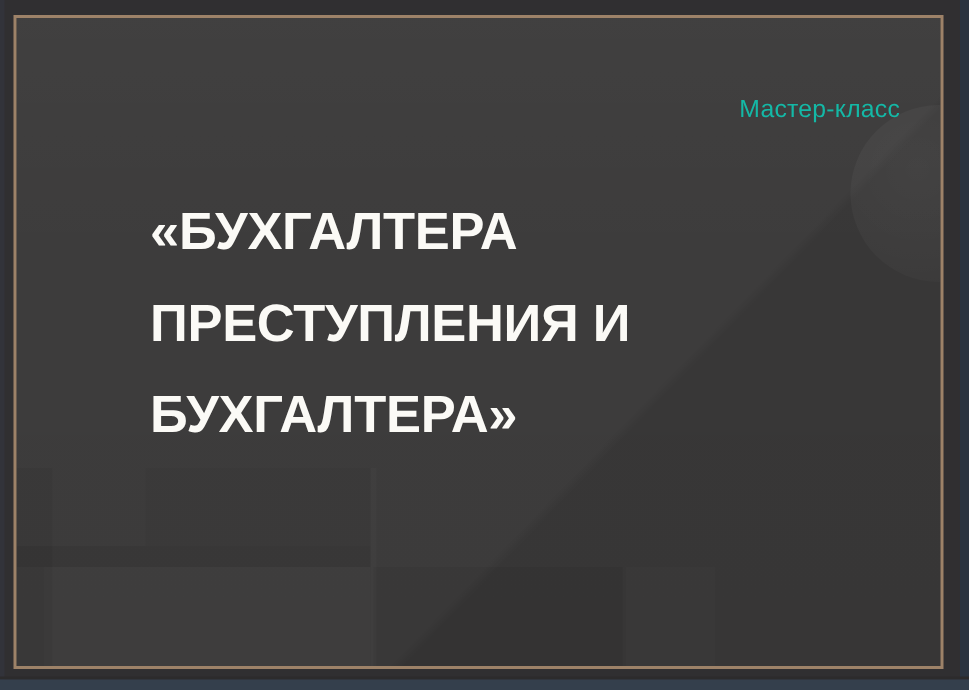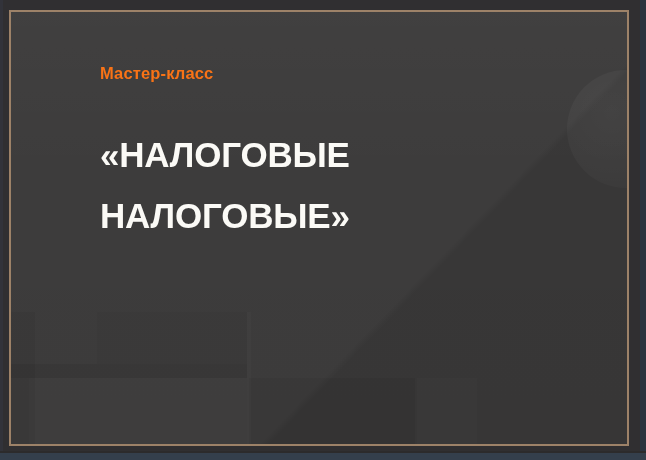--- a/index.html
+++ b/index.html
@@ -96,25 +96,26 @@
 
   
   .content {
     position:absolute;
     left:100px; top:62px;
     width:500px;
   }
 
   .eyebrow {
     font-size:16.5px;
-    font-weight:700;
-    color:#f97316;
+    font-weight:400;
+    color:#14b8a6;
     letter-spacing:0.15px;
     line-height:22px;
     white-space:nowrap;
+    text-align:right;
   }
 
   .title {
     margin-top:40px;
     font-size:35px;
     font-weight:700;
     color:#fbfaf6;
     line-height:61px;
     letter-spacing:-0.2px;
     white-space:nowrap;
@@ -149,19 +150,20 @@
 
   </div>
 
   <div class="frame"></div>
 
   <div class="content">
 
     <div class="eyebrow">Мастер-класс</div>
 
     <div class="title">
-      <span class="ln">«НАЛОГОВЫЕ</span>
-      <span class="ln">НАЛОГОВЫЕ»</span>
+      <span class="ln">«БУХГАЛТЕРА</span>
+      <span class="ln">ПРЕСТУПЛЕНИЯ И</span>
+      <span class="ln">БУХГАЛТЕРА»</span>
     </div>
 
   </div>
 
 </div>
 
 </body></html>

